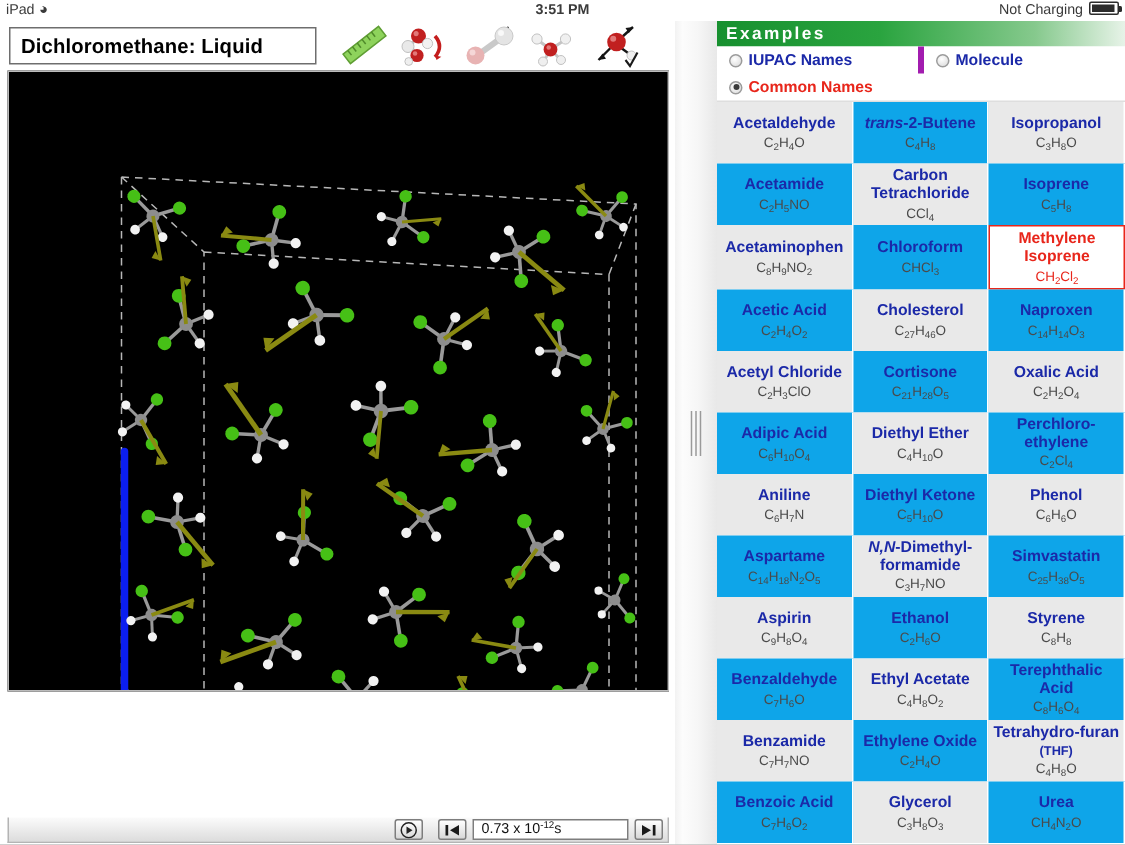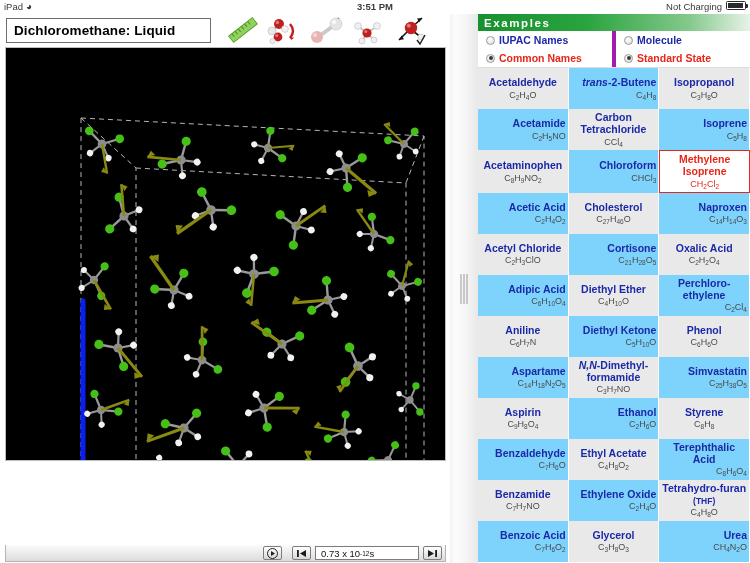--- a/index.html
+++ b/index.html
@@ -65,21 +65,21 @@
     display: flex; align-items: center; justify-content: center; cursor: pointer;
   }
   .pb-round {
     width: 19px; height: 14px; border: 1px solid #7d7d7d; border-radius: 2px;
     background: linear-gradient(#ffffff,#d7d7d7);
     display: flex; align-items: center; justify-content: center; cursor: pointer;
     margin-right: 6px;
   }
   .time-box {
     height: 14px; min-width: 104px; border: 1px solid #7d7d7d; background: #fff;
-    display: flex; align-items: center; padding: 0 5px;
+    display: flex; align-items: flex-start; padding: 0 5px;
     font-size: 9.5px; color: #111; white-space: nowrap;
   }
   .time-box sup { font-size: 6.5px; vertical-align: super; }
 
   
   .splitter {
     position: absolute; left: 450px; top: 14px; width: 28px; height: 549px;
     background: linear-gradient(to right,#f2f2f2 0%,#fcfcfc 18%,#f6f6f6 55%,#e8e8e8 100%);
     cursor: col-resize;
   }
@@ -122,21 +122,21 @@
   
   .mol-grid { width: 272px; display: grid; grid-template-columns: 1fr 1fr 1fr; }
   .mol-cell {
     min-height: 41px; padding: 3px 2px 3px;
     display: flex; flex-direction: column; align-items: center; justify-content: center;
     text-align: center; cursor: pointer;
     border-right: 1px solid #ffffff;
     line-height: 1.12;
   }
   .mol-cell.shade { background: #e9e9e9; }
-  .mol-cell.plain { background: #7dd3fc; align-items: flex-end; }
+  .mol-cell.plain { background: #0ea5e9; }
   .mol-name { font-size: 10.5px; font-weight: 700; color: #1b29a8; }
   .mol-name i { font-style: italic; }
   .mol-name .small { font-size: 8.5px; }
   .mol-formula { font-size: 9px; color: #4a4a4a; margin-top: 1px; }
   .mol-formula sub { font-size: 6.5px; vertical-align: baseline; position: relative; top: 2px; }
   .mol-cell.selected {
     background: #ffffff;
     border: 1.5px solid #e8261b;
   }
   .mol-cell.selected .mol-name { color: #e8261b; }
@@ -397,24 +397,20 @@
         <div class="radio-cell off sep">
           <span class="rdo"></span>
           <span>Molecule</span>
         </div>
       </div>
       <div class="radio-row">
         <div class="radio-cell on">
           <span class="rdo sel"></span>
           <span>Common Names</span>
         </div>
-        <div class="radio-cell on sep">
-          <span class="rdo sel"></span>
-          <span>Standard State</span>
-        </div>
       </div>
     </div>
 
     <div class="mol-grid" id="mol-grid">
         <div class="mol-cell shade">
           <div class="mol-name">Acetaldehyde</div>
           <div class="mol-formula">C<sub>2</sub>H<sub>4</sub>O</div>
         </div>
         <div class="mol-cell plain">
           <div class="mol-name"><i>trans</i>-2-Butene</div>

